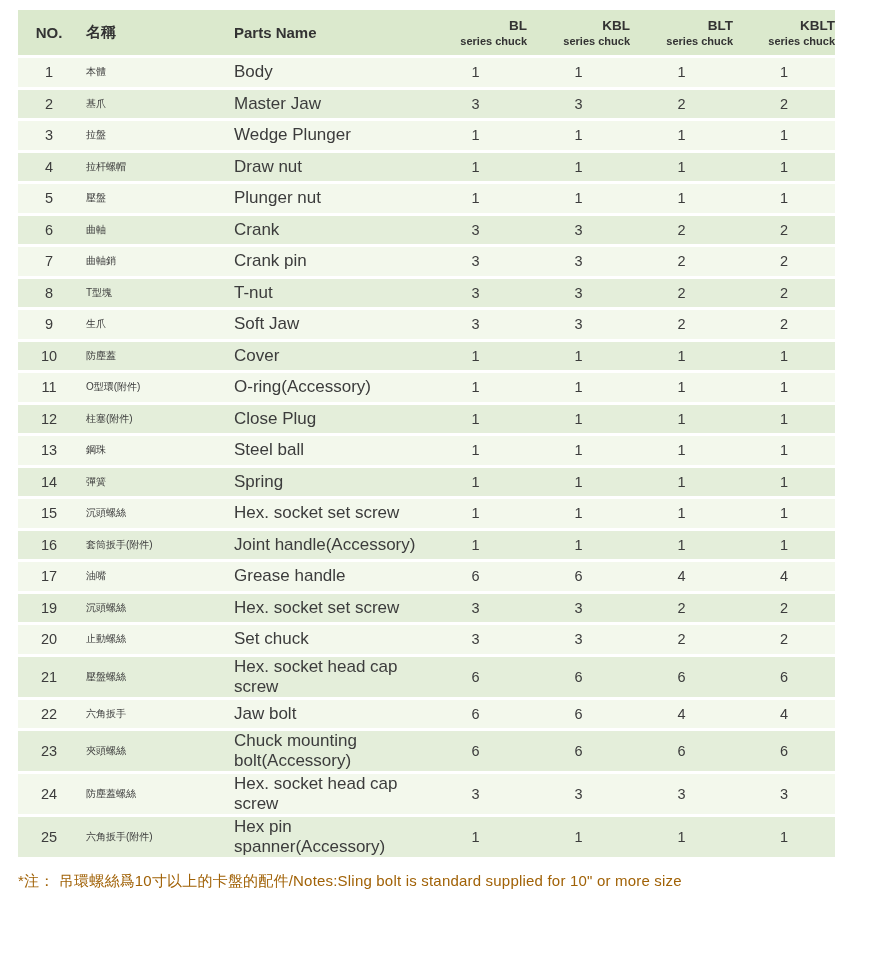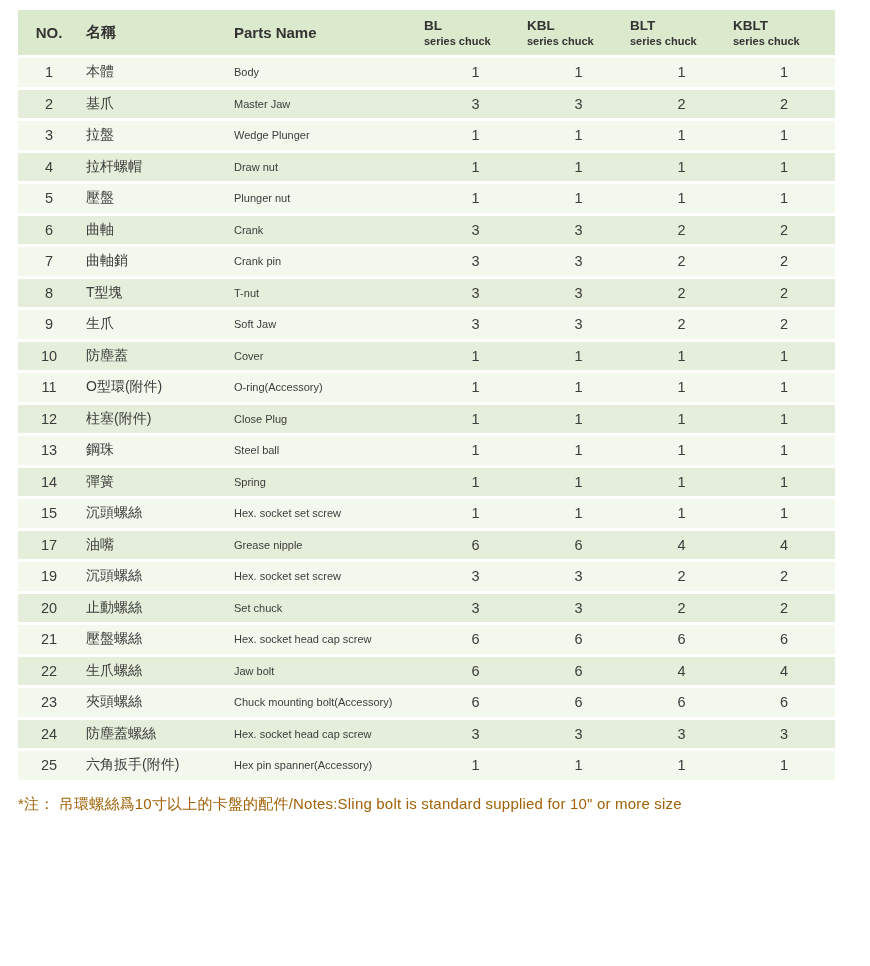--- a/index.html
+++ b/index.html
@@ -29,36 +29,36 @@
     border-bottom:3px solid var(--sep);
     height:45px;
     vertical-align:middle;
     font-weight:bold;
     color:#333;
     padding:0;
   }
   th.c-no{font-size:15px;text-align:center;}
   th.c-cjk{font-size:15px;text-align:left;padding-left:6px;margin-top:33px;}
   th.c-en{font-size:15px;text-align:left;padding-left:4px;}
-  th.c-qty{font-size:13px;text-align:left;line-height:1.3;margin-top:42px;}
+  th.c-qty{font-size:13px;text-align:right;line-height:1.3;margin-top:42px;}
   th .series{display:block;font-size:13.5px;}
   th .serieslabel{display:block;font-size:11px;}
   tbody td{
     height:28.5px;
     border-bottom:3px solid var(--sep);
     vertical-align:middle;
     padding:0;
     font-size:14.5px;
     color:#3c3c3c;
   }
   tbody tr:nth-child(odd) td{background:var(--row-odd);}
   tbody tr:nth-child(even) td{background:var(--row-even);}
   td.c-no{text-align:center;font-size:14.5px;}
-  td.c-cjk{text-align:left;padding-left:6px;font-size:14px;margin-top:8px;}
-  td.c-en{text-align:left;padding-left:4px;font-size:11px;}
+  td.c-cjk{text-align:left;padding-left:6px;font-size:10px;margin-top:8px;}
+  td.c-en{text-align:left;padding-left:4px;font-size:17px;}
   td.c-qty{text-align:center;font-size:14.5px;}
   .footnote{
     margin-top:12px;
     font-size:15px;
     color:#a16207;
     letter-spacing:0.2px;
     white-space:nowrap;
   }
 </style>
 </head>
@@ -242,25 +242,34 @@
   <tr class="data-row">
     <td class="c-no">15</td>
     <td class="c-cjk">沉頭螺絲</td>
     <td class="c-en">Hex. socket set screw</td>
     <td class="c-qty">1</td>
     <td class="c-qty">1</td>
     <td class="c-qty">1</td>
     <td class="c-qty">1</td>
   </tr>
 
+  <tr class="data-row">
+    <td class="c-no">16</td>
+    <td class="c-cjk">套筒扳手(附件)</td>
+    <td class="c-en">Joint handle(Accessory)</td>
+    <td class="c-qty">1</td>
+    <td class="c-qty">1</td>
+    <td class="c-qty">1</td>
+    <td class="c-qty">1</td>
+  </tr>
 
   <tr class="data-row">
     <td class="c-no">17</td>
     <td class="c-cjk">油嘴</td>
-    <td class="c-en">Grease nipple</td>
+    <td class="c-en">Grease handle</td>
     <td class="c-qty">6</td>
     <td class="c-qty">6</td>
     <td class="c-qty">4</td>
     <td class="c-qty">4</td>
   </tr>
 
 
   <tr class="data-row">
     <td class="c-no">19</td>
     <td class="c-cjk">沉頭螺絲</td>
@@ -286,21 +295,21 @@
     <td class="c-cjk">壓盤螺絲</td>
     <td class="c-en">Hex. socket head cap screw</td>
     <td class="c-qty">6</td>
     <td class="c-qty">6</td>
     <td class="c-qty">6</td>
     <td class="c-qty">6</td>
   </tr>
 
   <tr class="data-row">
     <td class="c-no">22</td>
-    <td class="c-cjk">生爪螺絲</td>
+    <td class="c-cjk">六角扳手</td>
     <td class="c-en">Jaw bolt</td>
     <td class="c-qty">6</td>
     <td class="c-qty">6</td>
     <td class="c-qty">4</td>
     <td class="c-qty">4</td>
   </tr>
 
   <tr class="data-row">
     <td class="c-no">23</td>
     <td class="c-cjk">夾頭螺絲</td>

